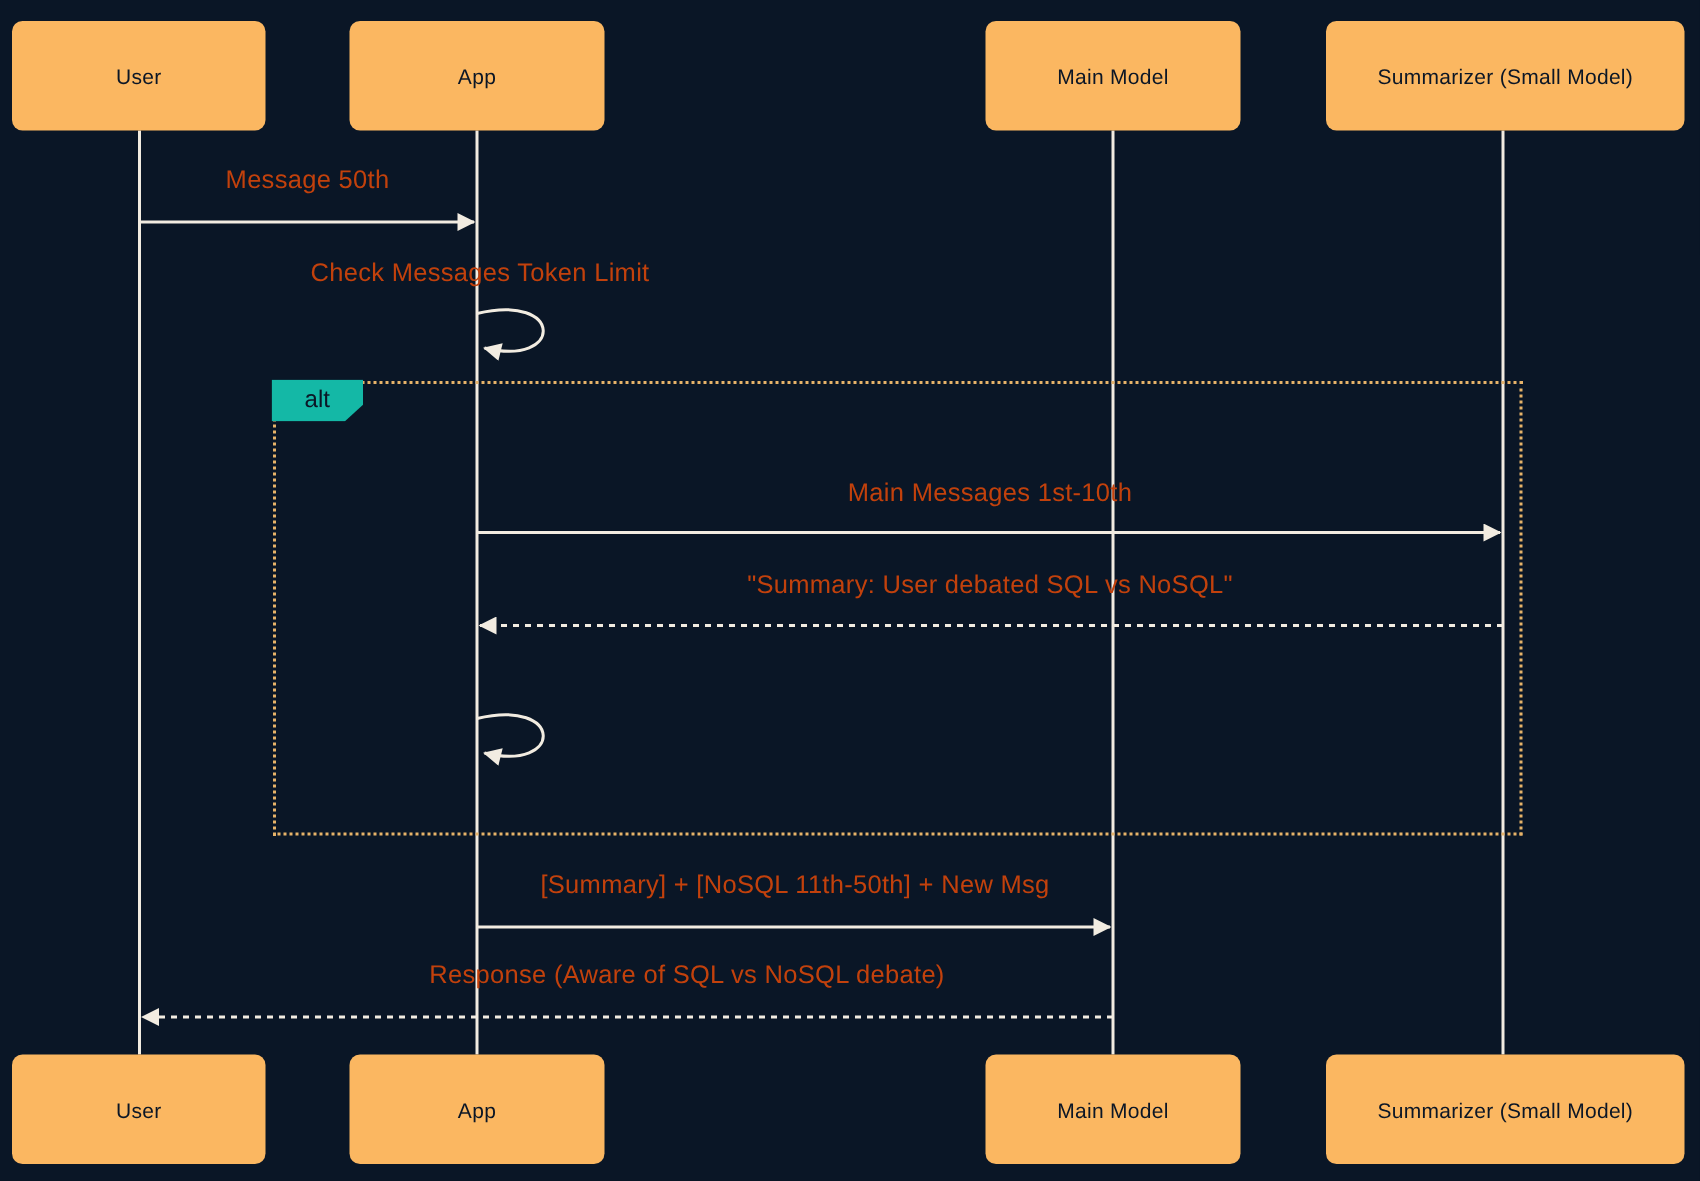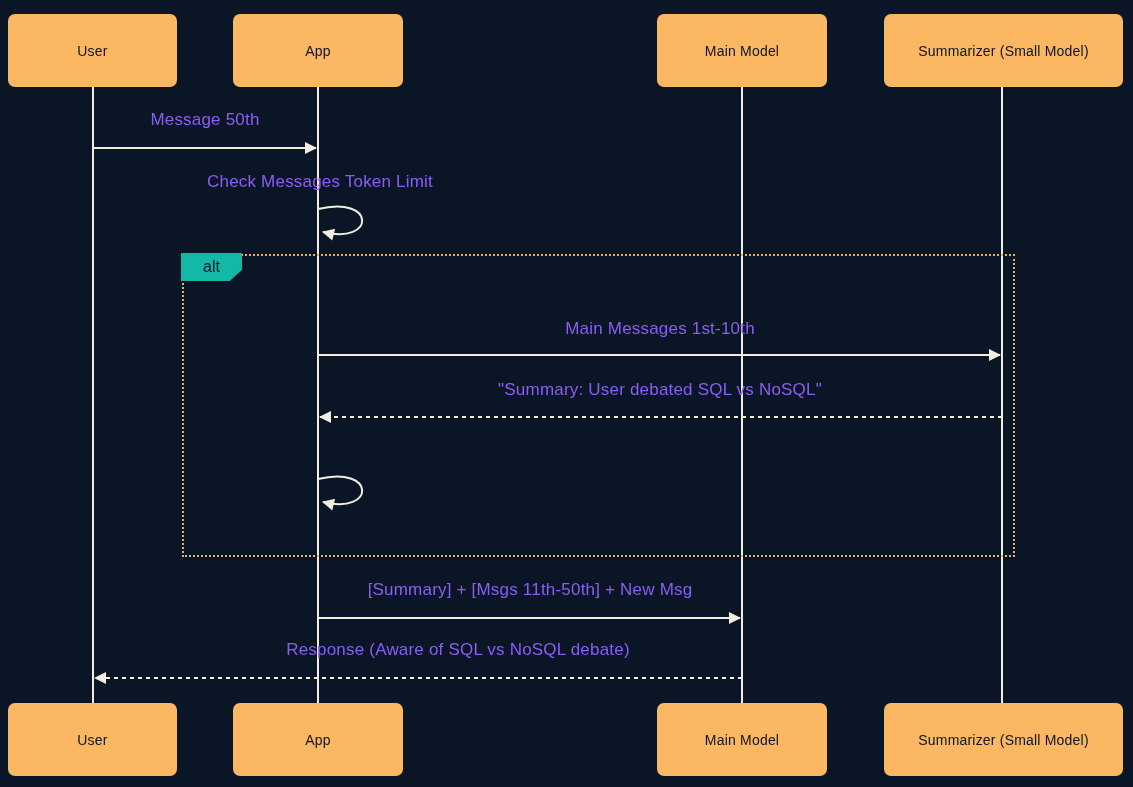--- a/index.html
+++ b/index.html
@@ -24,21 +24,21 @@
     display: flex;
     align-items: center;
     justify-content: center;
     color: #0B1626;
     font-size: 14px;
     letter-spacing: 0.2px;
   }
   .msg-label {
     position: absolute;
     transform: translateX(-50%);
-    color: #8b5cf6;
+    color: #c2410c;
     font-size: 17px;
     white-space: nowrap;
     letter-spacing: 0.2px;
   }
   .alt-frame {
     position: absolute;
     left: 182px;
     top: 254px;
     width: 829px;
     height: 299px;
@@ -101,16 +101,16 @@
 
   <div class="actor-box" style="left:8px; top:703px; width:169px;">User</div>
   <div class="actor-box" style="left:233px; top:703px; width:170px;">App</div>
   <div class="actor-box" style="left:657px; top:703px; width:170px;">Main Model</div>
   <div class="actor-box" style="left:884px; top:703px; width:239px;">Summarizer (Small Model)</div>
 
   <div class="msg-label" style="left:205px; top:110px;">Message 50th</div>
   <div class="msg-label" style="left:320px; top:172px;">Check Messages Token Limit</div>
   <div class="msg-label" style="left:660px; top:319px;">Main Messages 1st-10th</div>
   <div class="msg-label" style="left:660px; top:380px;">"Summary: User debated SQL vs NoSQL"</div>
-  <div class="msg-label" style="left:530px; top:580px;">[Summary] + [Msgs 11th-50th] + New Msg</div>
+  <div class="msg-label" style="left:530px; top:580px;">[Summary] + [NoSQL 11th-50th] + New Msg</div>
   <div class="msg-label" style="left:418px; top:640px;margin-left:40px;">Response (Aware of SQL vs NoSQL debate)</div>
 
 </div>
 
 </body></html>

